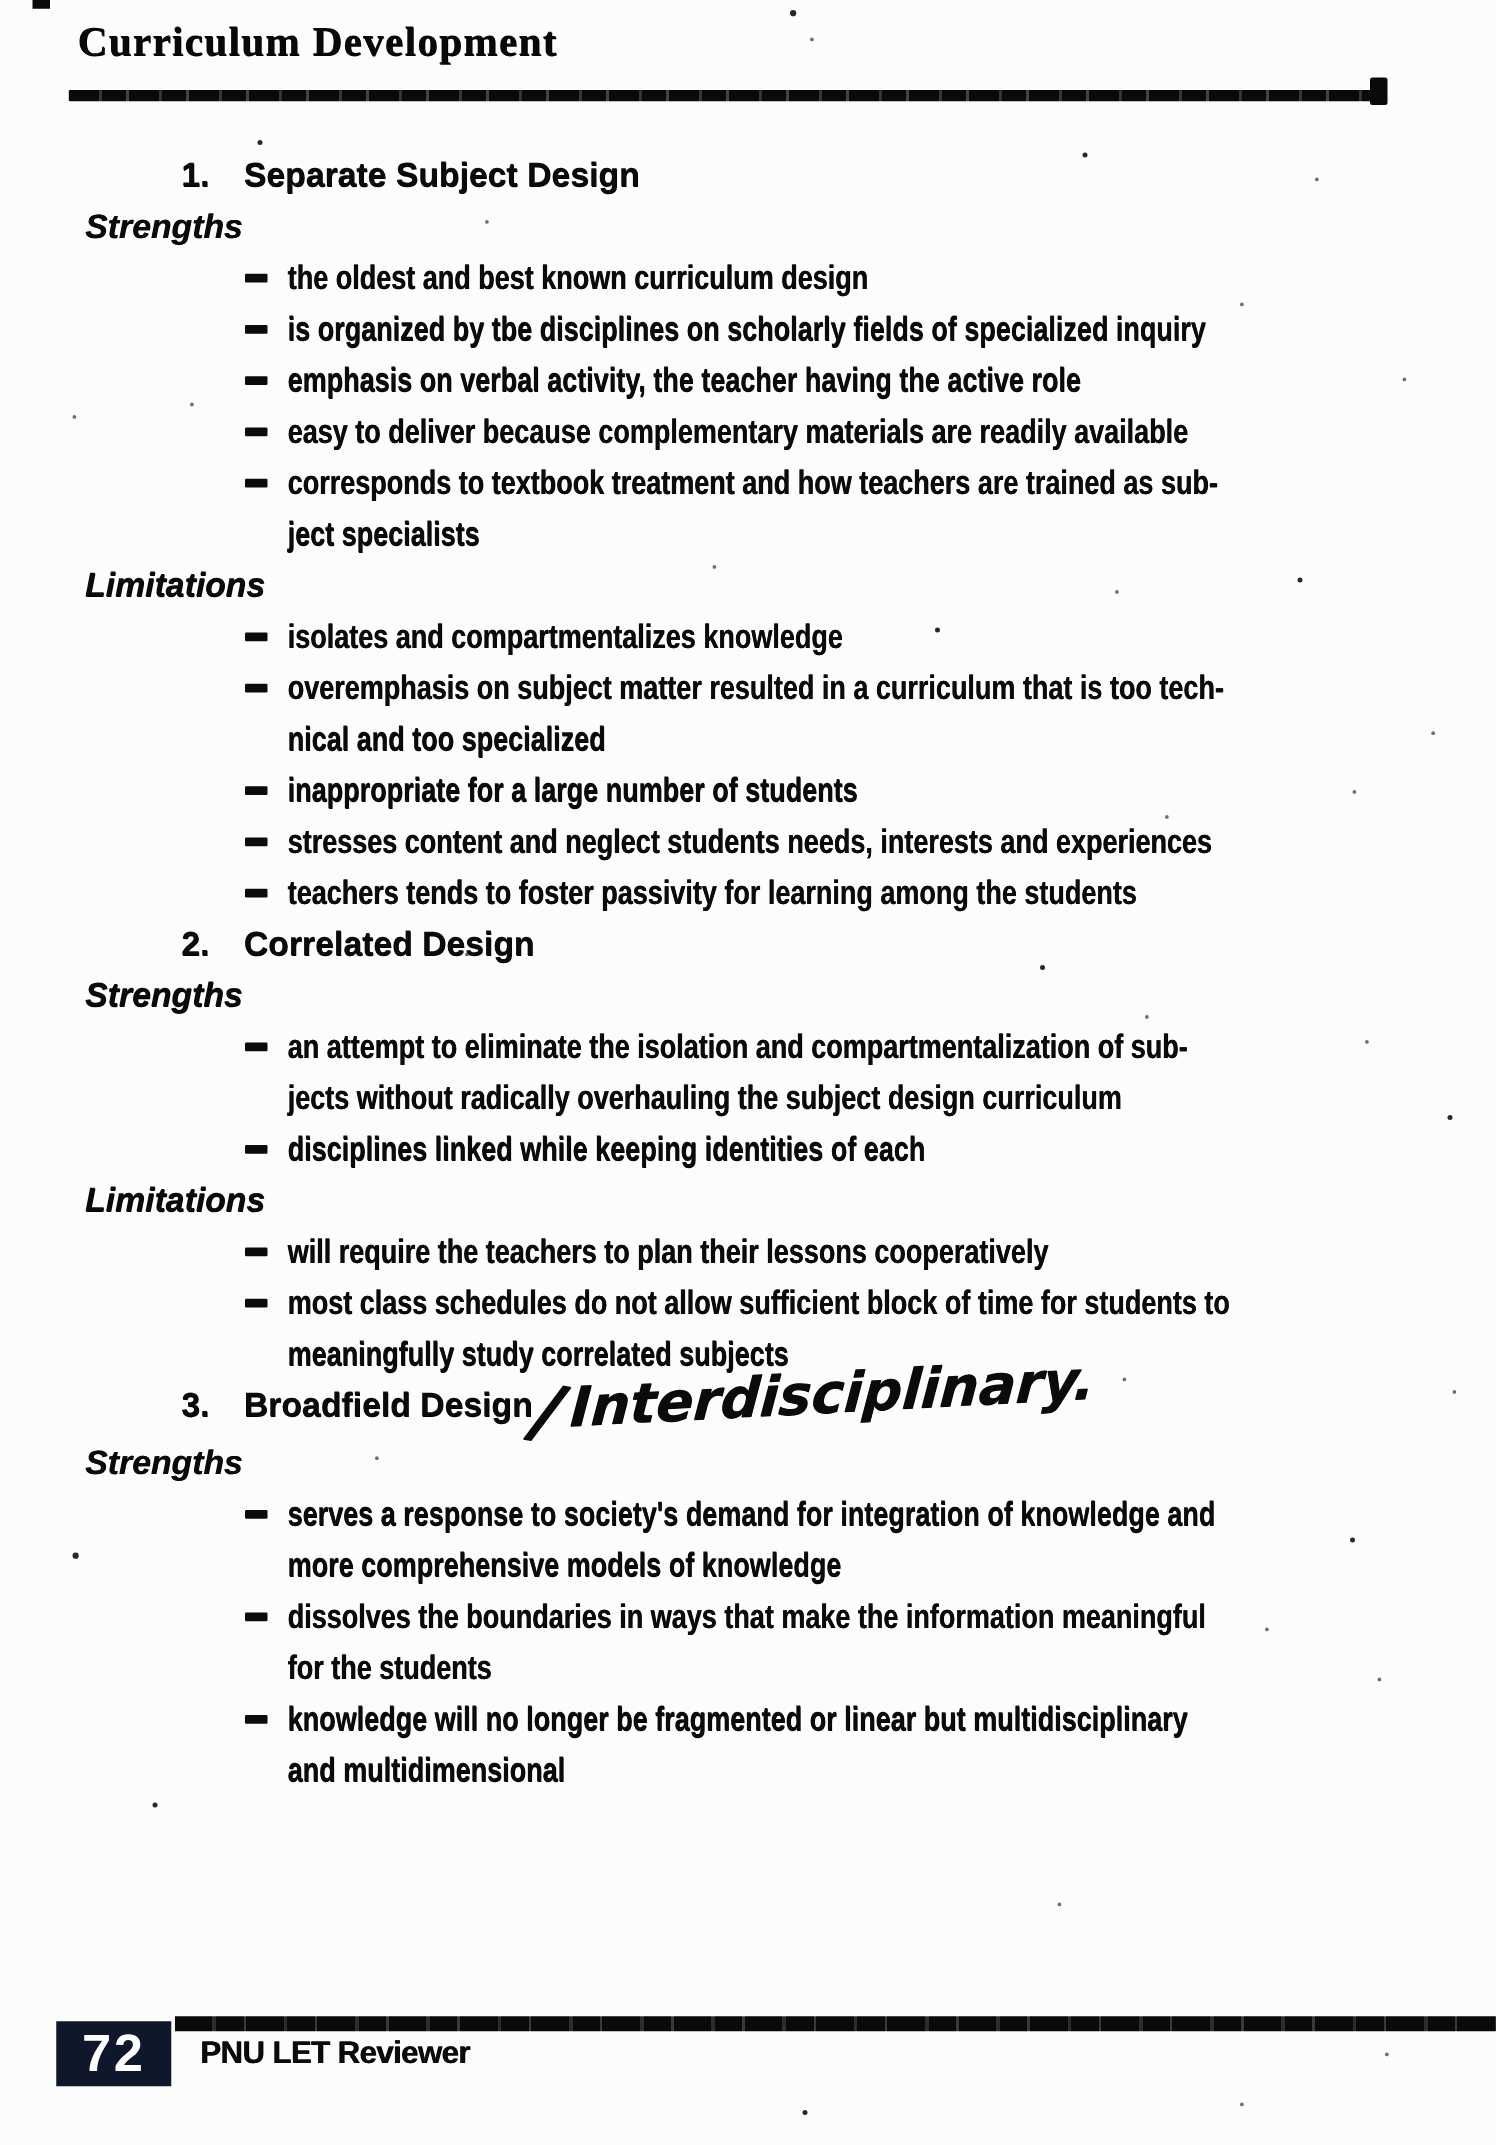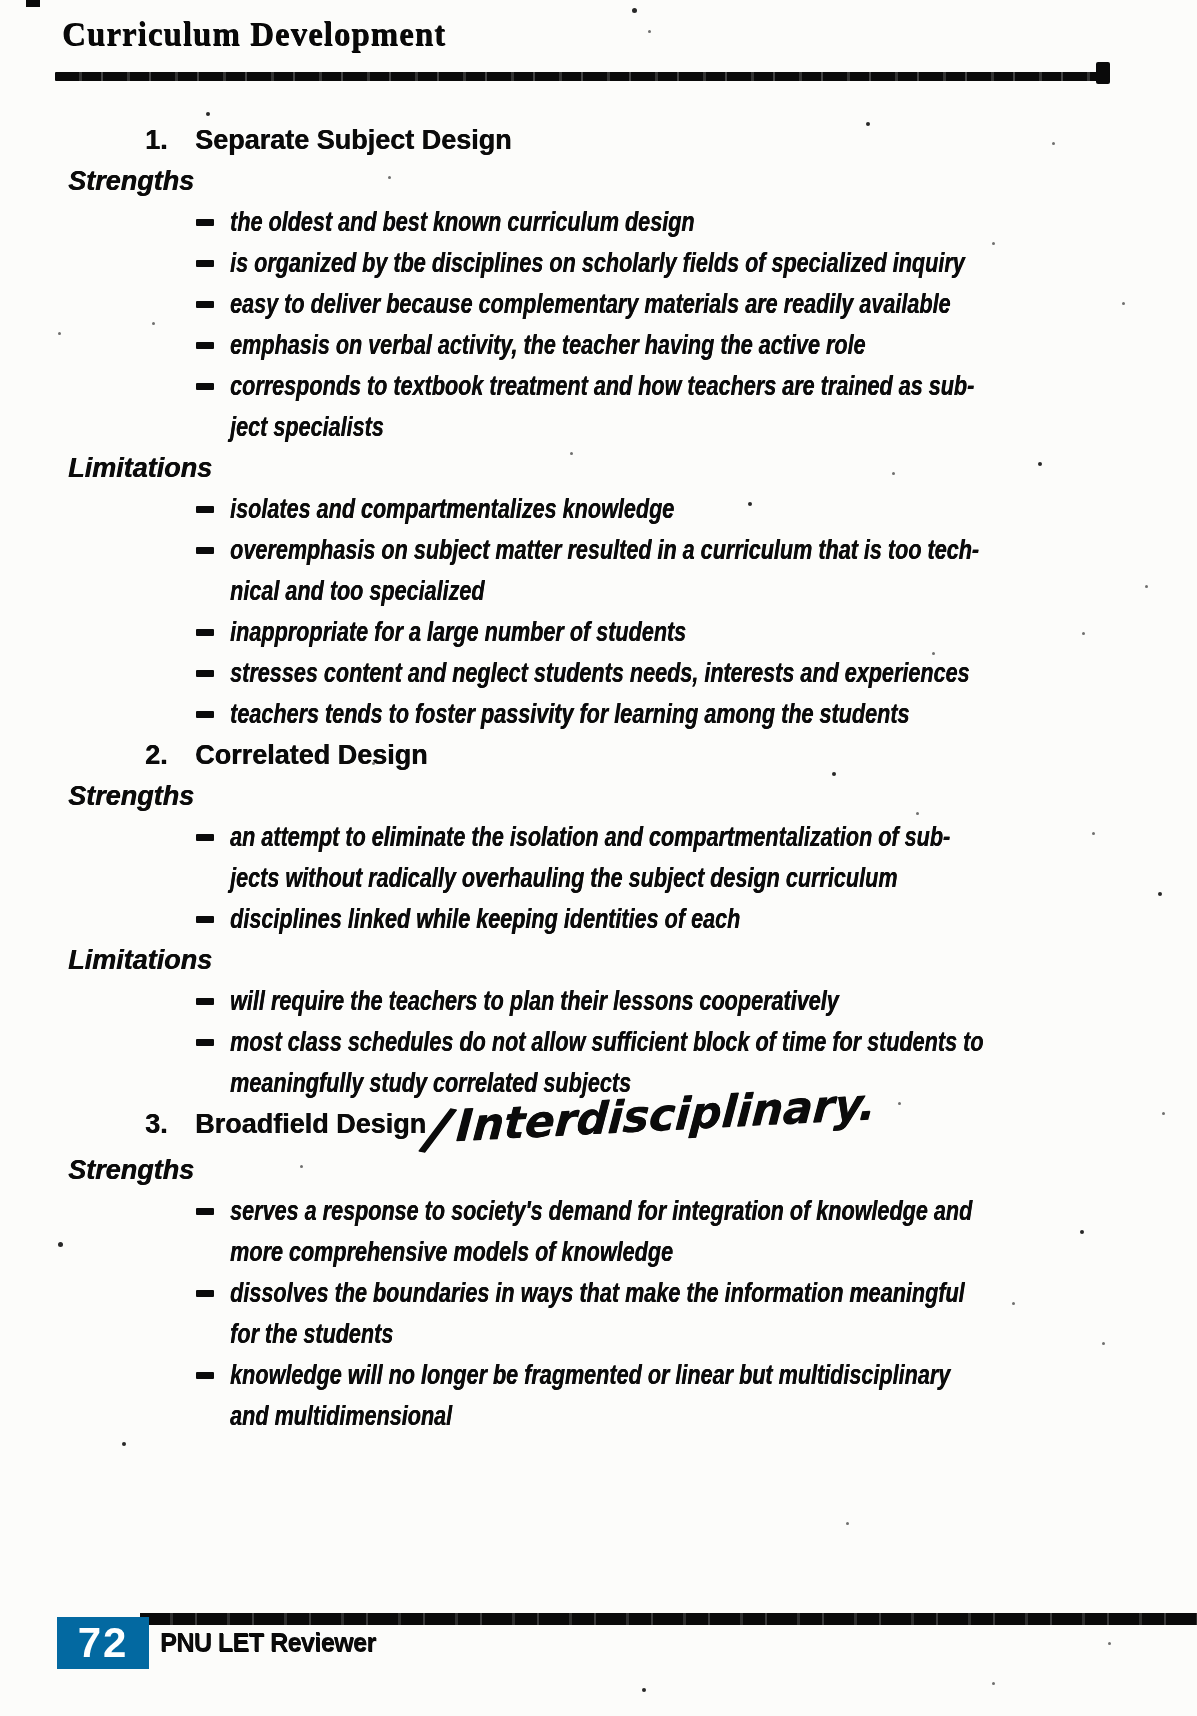--- a/index.html
+++ b/index.html
@@ -21,21 +21,21 @@
     border-radius:1px;
   }
   .header-rule-blob { position:absolute; left:1096px; top:62px; width:14px; height:22px; background:#0a0a0a; border-radius:2px; }
 
   
   .content { position:absolute; left:0; top:120px; width:954px; }
   .line { line-height:41px; font-size:27px; }
   .section-head { margin-left:145px; white-space:nowrap; }
   .section-head .num { display:inline-block; width:50px; }
   .group-label { margin-left:68px;font-style:italic; }
-  .bullet { position:relative; padding-left:230px;font-style:italic; }
+  .bullet { position:relative; padding-left:230px; }
   .bullet .dash {
     position:absolute; left:196px; top:17px; width:18px; height:7px;
     background:#0b0b0b; border-radius:1px;
   }
   .item-text {
     display:inline-block; transform:scaleX(0.80); transform-origin:left top;
     white-space:nowrap; text-shadow:0.4px 0.4px 0 #000;
   }
   .section-head, .group-label { text-shadow:0.4px 0.4px 0 #000; }
 
@@ -52,22 +52,22 @@
     vertical-align:-8px;
   }
 
   
   .footer-bar {
     position:absolute; left:140px; top:1613px; width:1057px; height:12px;
     background:repeating-linear-gradient(90deg,#0a0a0a 0 30px,#2e2e2e 30px 33px,#0a0a0a 33px 55px,#3a3a3a 55px 57px);
   }
   .footer-pagebox {
     position:absolute; left:45px; top:1617px; width:92px; height:52px;
-    background:#0369a1; color:#ffffff; display:flex; align-items:center; justify-content:center;
-    font-size:42px; font-weight:bold; letter-spacing:2px;margin-left:12px;
+    background:#0f172a; color:#ffffff; display:flex; align-items:center; justify-content:center;
+    font-size:42px; font-weight:bold; letter-spacing:2px;
   }
   .footer-label {
     position:absolute; left:160px; top:1628px; font-size:25px; font-weight:bold;
     letter-spacing:-0.5px; text-shadow:0.5px 0.5px 0 #000;
   }
 
   
   .speck { position:absolute; background:#111; border-radius:50%; }
   .corner-mark { position:absolute; left:26px; top:0; width:14px; height:7px; background:#0a0a0a; }
 </style>
@@ -79,22 +79,22 @@
 
   <div class="header-title">Curriculum Development</div>
   <div class="header-rule"></div>
   <div class="header-rule-blob"></div>
 
   <div class="content">
       <div class="line section-head"><span class="num">1.</span><span class="title">Separate Subject Design</span></div>
       <div class="line group-label">Strengths</div>
       <div class="bullet"><span class="dash"></span><div class="item-text line">the oldest and best known curriculum design</div></div>
       <div class="bullet"><span class="dash"></span><div class="item-text line">is organized by tbe disciplines on scholarly fields of specialized inquiry</div></div>
+      <div class="bullet"><span class="dash"></span><div class="item-text line">emphasis on verbal activity, the teacher having the active role</div></div>
       <div class="bullet"><span class="dash"></span><div class="item-text line">easy to deliver because complementary materials are readily available</div></div>
-      <div class="bullet"><span class="dash"></span><div class="item-text line">emphasis on verbal activity, the teacher having the active role</div></div>
       <div class="bullet"><span class="dash"></span><div class="item-text line">corresponds to textbook treatment and how teachers are trained as sub-<br>ject specialists</div></div>
       <div class="line group-label">Limitations</div>
       <div class="bullet"><span class="dash"></span><div class="item-text line">isolates and compartmentalizes knowledge</div></div>
       <div class="bullet"><span class="dash"></span><div class="item-text line">overemphasis on subject matter resulted in a curriculum that is too tech-<br>nical and too specialized</div></div>
       <div class="bullet"><span class="dash"></span><div class="item-text line">inappropriate for a large number of students</div></div>
       <div class="bullet"><span class="dash"></span><div class="item-text line">stresses content and neglect students needs, interests and experiences</div></div>
       <div class="bullet"><span class="dash"></span><div class="item-text line">teachers tends to foster passivity for learning among the students</div></div>
       <div class="line section-head"><span class="num">2.</span><span class="title">Correlated Design</span></div>
       <div class="line group-label">Strengths</div>
       <div class="bullet"><span class="dash"></span><div class="item-text line">an attempt to eliminate the isolation and compartmentalization of sub-<br>jects without radically overhauling the subject design curriculum</div></div>

